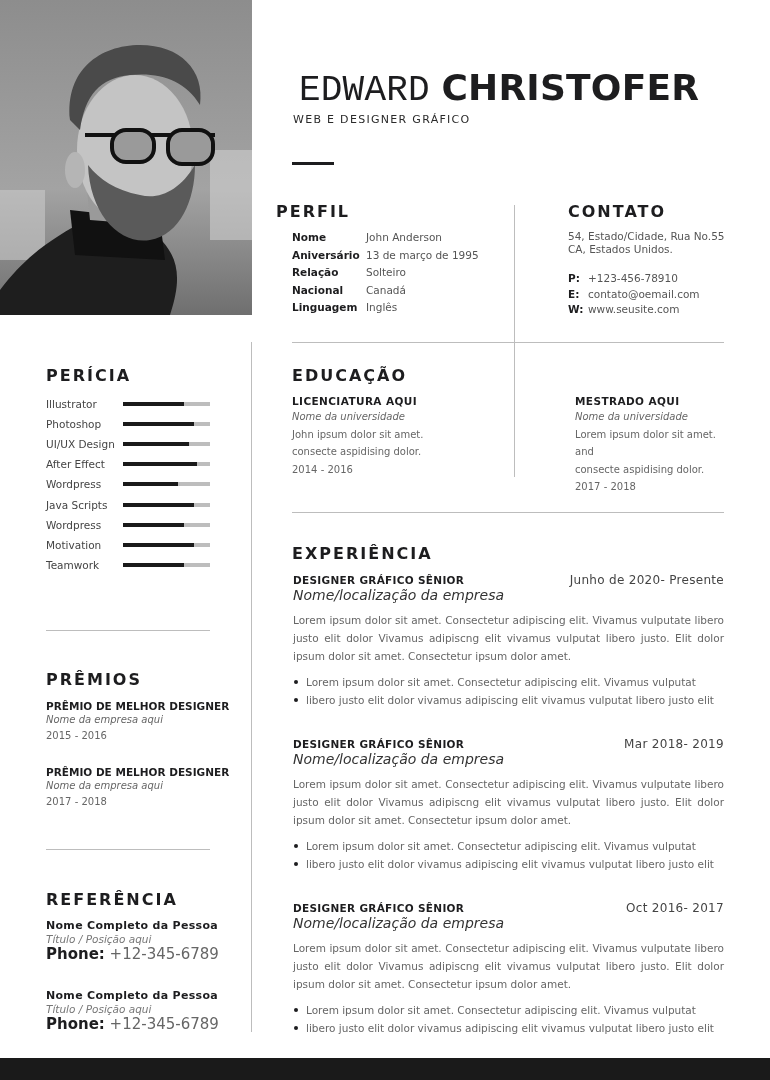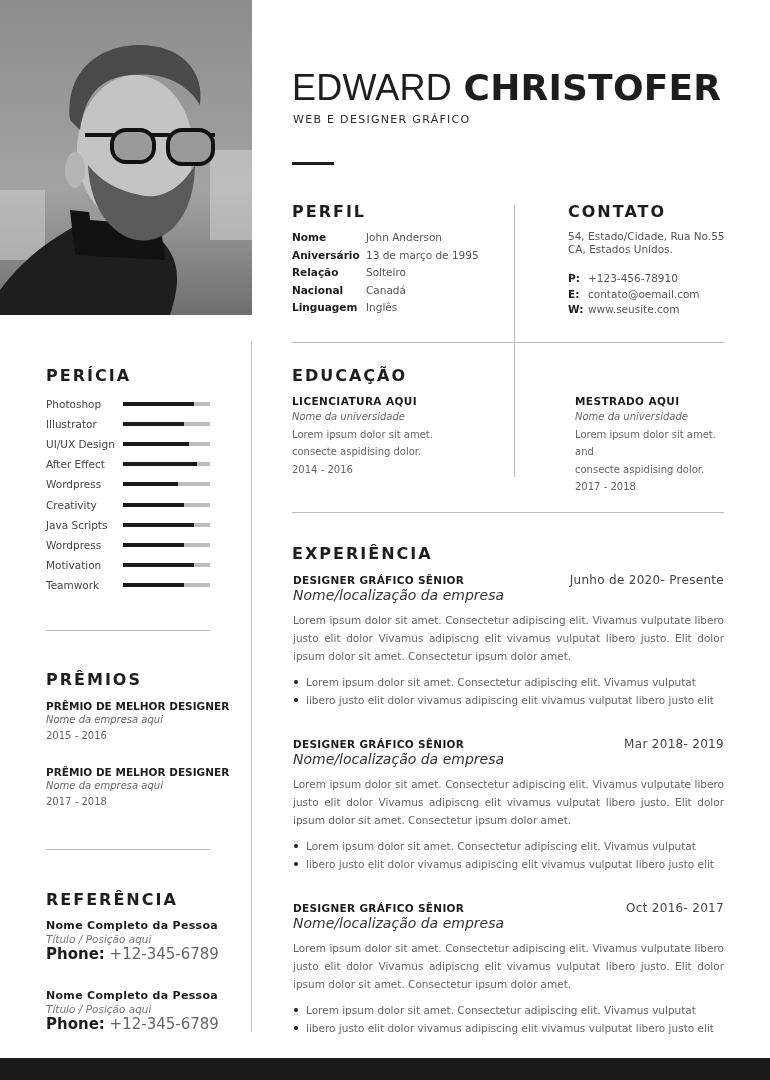--- a/index.html
+++ b/index.html
@@ -8,21 +8,21 @@
 
   .abs { position: absolute; }
 
   
   .photo { left: 0; top: 0; width: 252px; height: 315px; overflow: hidden;
            background: linear-gradient(180deg, #8a8a8a 0%, #9c9c9c 40%, #7d7d7d 100%); }
   .photo svg { width: 100%; height: 100%; display: block; }
 
   
   .name { left: 292px; top: 66px; font-size: 36px; line-height: 44px; letter-spacing: 0.2px; color: #1d1d1f; white-space: nowrap; }
-  .name .first { font-weight: 300; font-family: Liberation Sans, sans-serif; font-stretch: condensed; }
+  .name .first { font-weight: 300; font-family: Liberation Mono, monospace; font-stretch: condensed; margin-left: 7px; }
   .name .last { font-weight: 700; }
   .subtitle { left: 293px; top: 113px; font-size: 11px; letter-spacing: 1.3px; color: #2a2a2a; }
   .title-rule { left: 292px; top: 162px; width: 42px; height: 3px; background: #1d1d1f; }
 
   .section-h { font-size: 16px; font-weight: 700; letter-spacing: 2px; color: #1d1d1f; white-space: nowrap; }
 
   
   .vline { width: 1px; background: #bdbdbd; }
   .hline { height: 1px; background: #bdbdbd; }
 
@@ -109,21 +109,21 @@
   </svg>
 </div>
 
 <div class="abs name">
   <span class="first">EDWARD</span>
   <span class="last">CHRISTOFER</span>
 </div>
 <div class="abs subtitle">WEB E DESIGNER GRÁFICO</div>
 <div class="abs title-rule"></div>
 
-<div class="abs section-h" style="left:292px; top:202px;">PERFIL</div>
+<div class="abs section-h" style="left:276px; top:202px;">PERFIL</div>
 <div class="abs kv" style="left:292px; top:229px;">
   <div class="row">
       <span class="k">Nome</span>
       <span class="v">John Anderson</span>
     </div>
   <div class="row">
       <span class="k">Aniversário</span>
       <span class="v">13 de março de 1995</span>
     </div>
   <div class="row">
@@ -161,72 +161,66 @@
       <span>www.seusite.com</span>
     </div>
 </div>
 
 <div class="abs hline" style="left:292px; top:342px; width:432px;"></div>
 
 <div class="abs section-h" style="left:292px; top:366px;">EDUCAÇÃO</div>
 <div class="abs" style="left:292px; top:395px; width:210px;">
   <div class="edu-deg">LICENCIATURA AQUI</div>
   <div class="edu-body it" style="margin-top:1px;">Nome da universidade</div>
-  <div class="edu-body">Lorem ipsum dolor sit amet.</div>
+  <div class="edu-body">John ipsum dolor sit amet.</div>
   <div class="edu-body">consecte aspidising  dolor.</div>
   <div class="edu-body">2014 - 2016</div>
 </div>
 <div class="abs" style="left:575px; top:395px; width:160px;">
   <div class="edu-deg">MESTRADO AQUI</div>
   <div class="edu-body it" style="margin-top:1px;">Nome da universidade</div>
   <div class="edu-body">Lorem ipsum dolor sit amet. and</div>
   <div class="edu-body">consecte aspidising  dolor.</div>
   <div class="edu-body">2017 - 2018</div>
 </div>
 
 <div class="abs hline" style="left:292px; top:512px; width:432px;"></div>
 
 <div class="abs vline" style="left:251px; top:342px; height:690px;"></div>
 
 <div class="abs section-h" style="left:46px; top:366px;">PERÍCIA</div>
 <div class="abs skills">
   <div class="skill">
+      <span class="skill-name">Illustrator</span>
+      <div class="bar">
+        <div class="fill" style="width: 70%;"></div>
+      </div>
+    </div>
+  <div class="skill">
       <span class="skill-name">Photoshop</span>
       <div class="bar">
         <div class="fill" style="width: 82%;"></div>
       </div>
     </div>
   <div class="skill">
-      <span class="skill-name">Illustrator</span>
-      <div class="bar">
-        <div class="fill" style="width: 70%;"></div>
-      </div>
-    </div>
-  <div class="skill">
       <span class="skill-name">UI/UX Design</span>
       <div class="bar">
         <div class="fill" style="width: 76%;"></div>
       </div>
     </div>
   <div class="skill">
       <span class="skill-name">After Effect</span>
       <div class="bar">
         <div class="fill" style="width: 85%;"></div>
       </div>
     </div>
   <div class="skill">
       <span class="skill-name">Wordpress</span>
       <div class="bar">
         <div class="fill" style="width: 63%;"></div>
-      </div>
-    </div>
-  <div class="skill">
-      <span class="skill-name">Creativity</span>
-      <div class="bar">
-        <div class="fill" style="width: 70%;"></div>
       </div>
     </div>
   <div class="skill">
       <span class="skill-name">Java Scripts</span>
       <div class="bar">
         <div class="fill" style="width: 82%;"></div>
       </div>
     </div>
   <div class="skill">
       <span class="skill-name">Wordpress</span>

